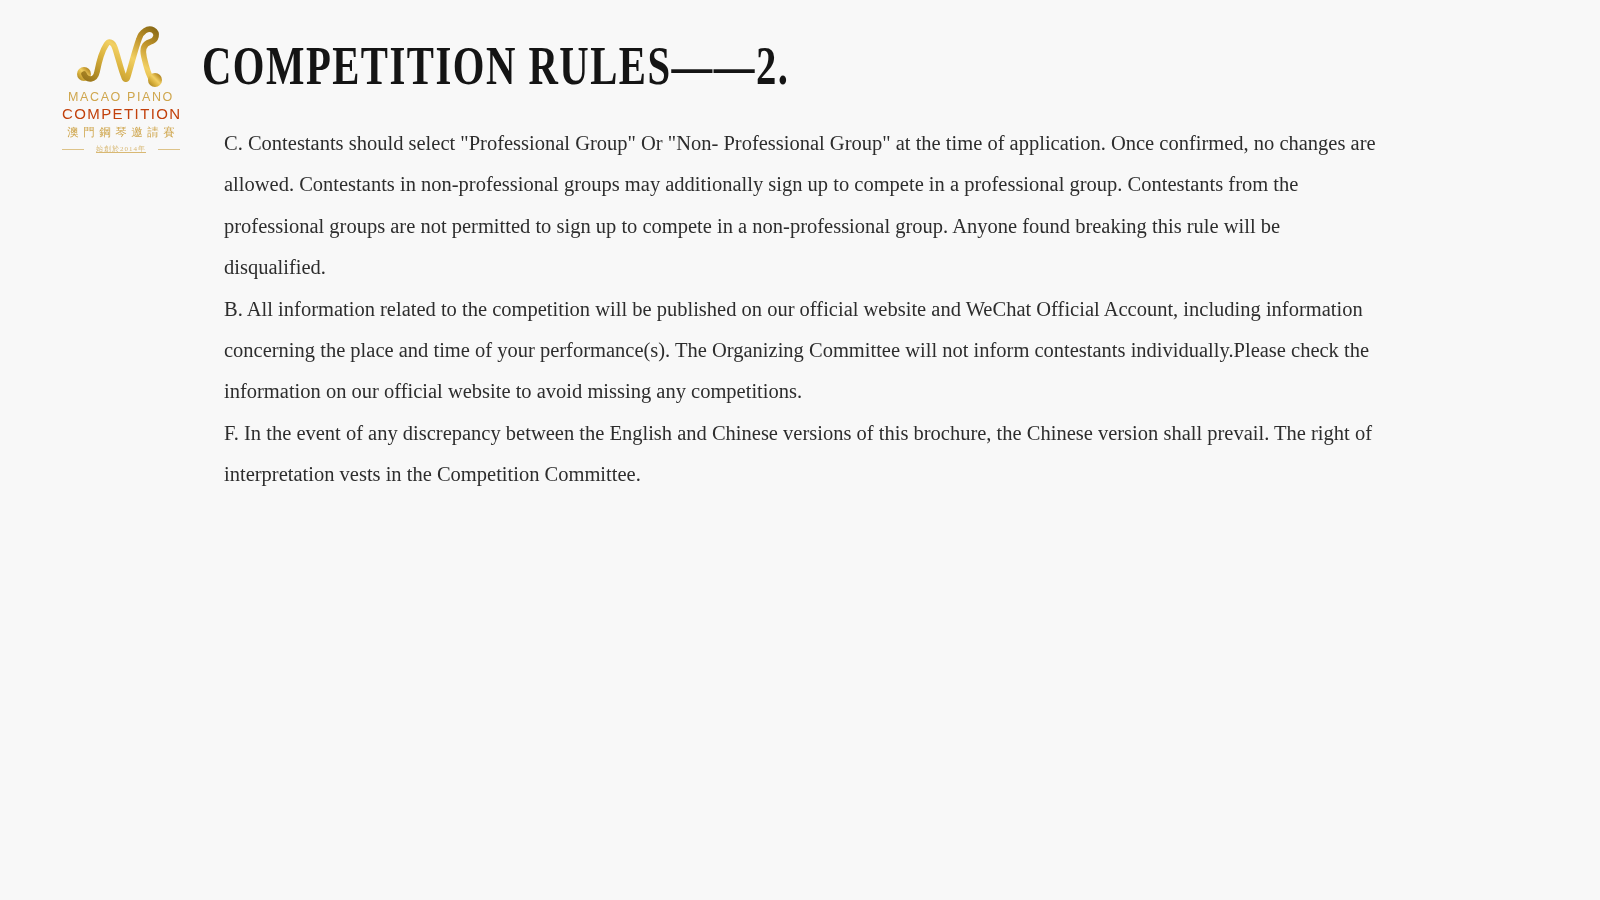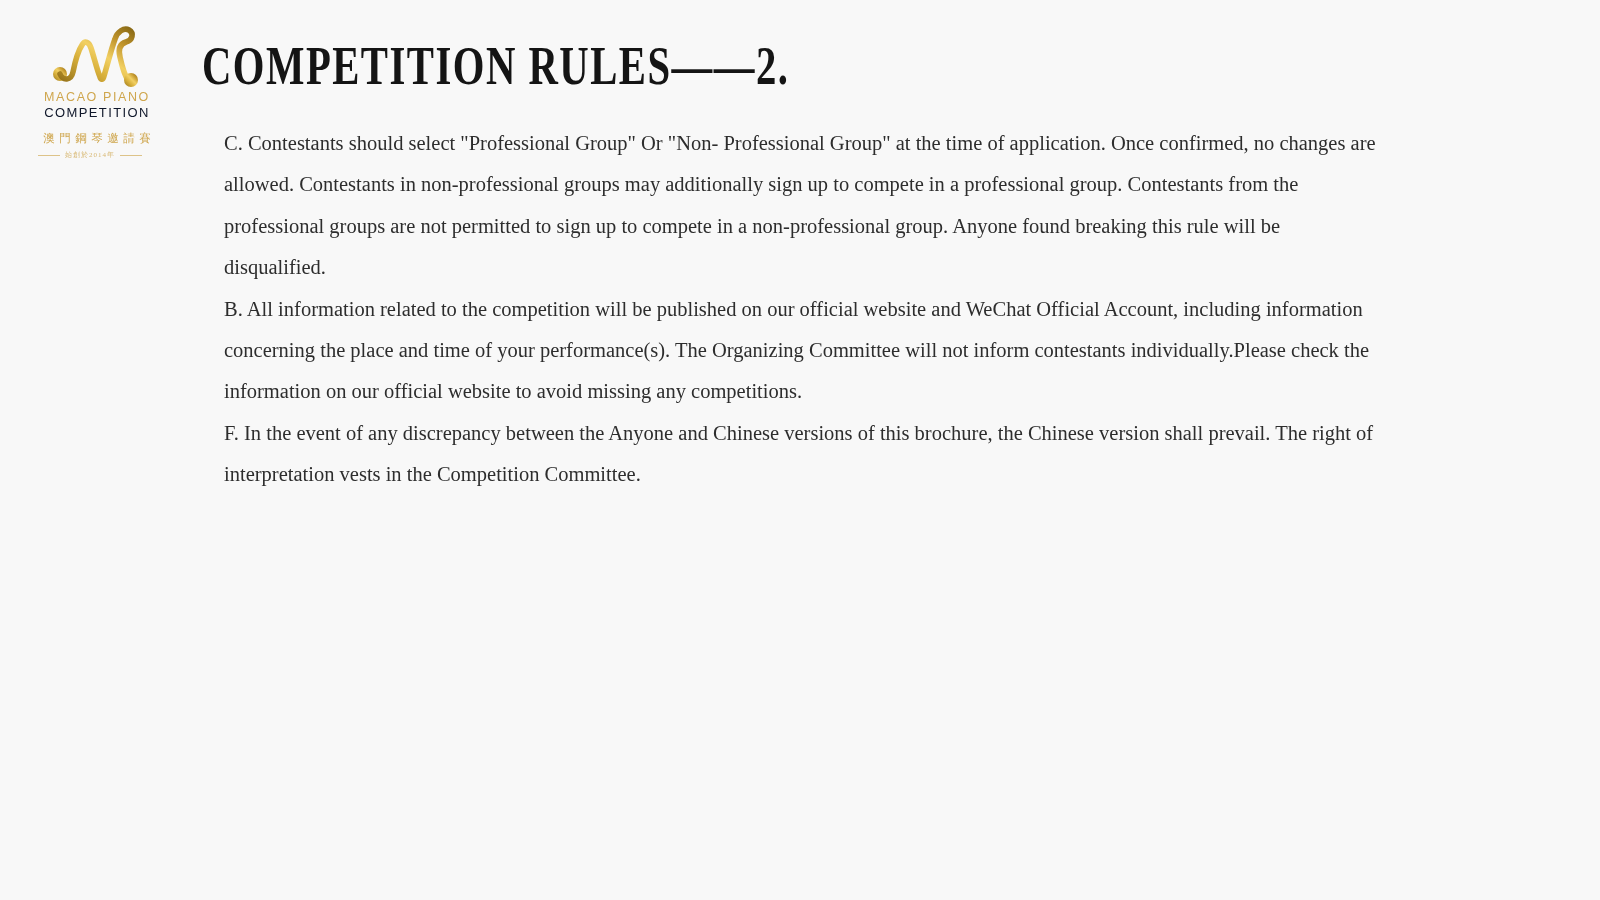--- a/index.html
+++ b/index.html
@@ -7,62 +7,63 @@
   body {
     position: relative;
     background: #f8f8f8;
     overflow: hidden;
     font-family: "Liberation Serif", "DejaVu Serif", serif;
   }
 
   
   .logo {
     position: absolute;
-    left: 38px;
+    left: 62px;
     top: 24px;
     width: 118px;
     text-align: center;
   }
   .logo-mark { display: block; margin: 0 auto 2px auto; }
   .logo-l1 {
     display: block;
     font-family: "Liberation Sans", "DejaVu Sans", sans-serif;
     font-size: 12.5px;
     letter-spacing: 1.6px;
     color: #cfa64d;
     white-space: nowrap;
   }
   .logo-l2 {
     display: block;
     font-family: "Liberation Sans", "DejaVu Sans", sans-serif;
-    font-size: 13px;
+    font-size: 15px;
     letter-spacing: 1.4px;
-    color: #0f172a;
+    color: #c2410c;
     white-space: nowrap;
     margin-top: 1px;
   }
   .logo-l3 {
     display: block;
     font-size: 11.5px;
     letter-spacing: 4.5px;
     color: #cfa64d;
     white-space: nowrap;
-    margin-top: 11px;
+    margin-top: 3px;
     text-indent: 4.5px; 
   }
   .logo-l4 {
     display: flex;
     align-items: center;
-    justify-content: flex-start;
+    justify-content: space-between;
     gap: 5px;
     margin-top: 4px;
     color: #d8b873;
     font-size: 7px;
     letter-spacing: 1px;
     white-space: nowrap;
+    text-decoration: underline;
   }
   .logo-l4 .rule-line {
     display: inline-block;
     width: 22px;
     height: 1px;
     background: #ddc389;
   }
 
   
   .page-title {
@@ -135,15 +136,15 @@
 <h1 class="page-title">COMPETITION RULES——2.</h1>
 
 <div class="rules">
   <p>C. Contestants should select "Professional Group" Or "Non- Professional Group" at the time of application. Once confirmed, no changes are
 allowed. Contestants in non-professional groups may additionally sign up to compete in a professional group. Contestants from the
 professional groups are not permitted to sign up to compete in a non-professional group. Anyone found breaking this rule will be
 disqualified.</p>
   <p>B. All information related to the competition will be published on our official website and WeChat Official Account, including information
 concerning the place and time of your performance(s). The Organizing Committee will not inform contestants individually.Please check the
 information on our official website to avoid missing any competitions.</p>
-  <p>F. In the event of any discrepancy between the Anyone and Chinese versions of this brochure, the Chinese version shall prevail. The right of
+  <p>F. In the event of any discrepancy between the English and Chinese versions of this brochure, the Chinese version shall prevail. The right of
 interpretation vests in the Competition Committee.</p>
 </div>
 
 </body></html>

